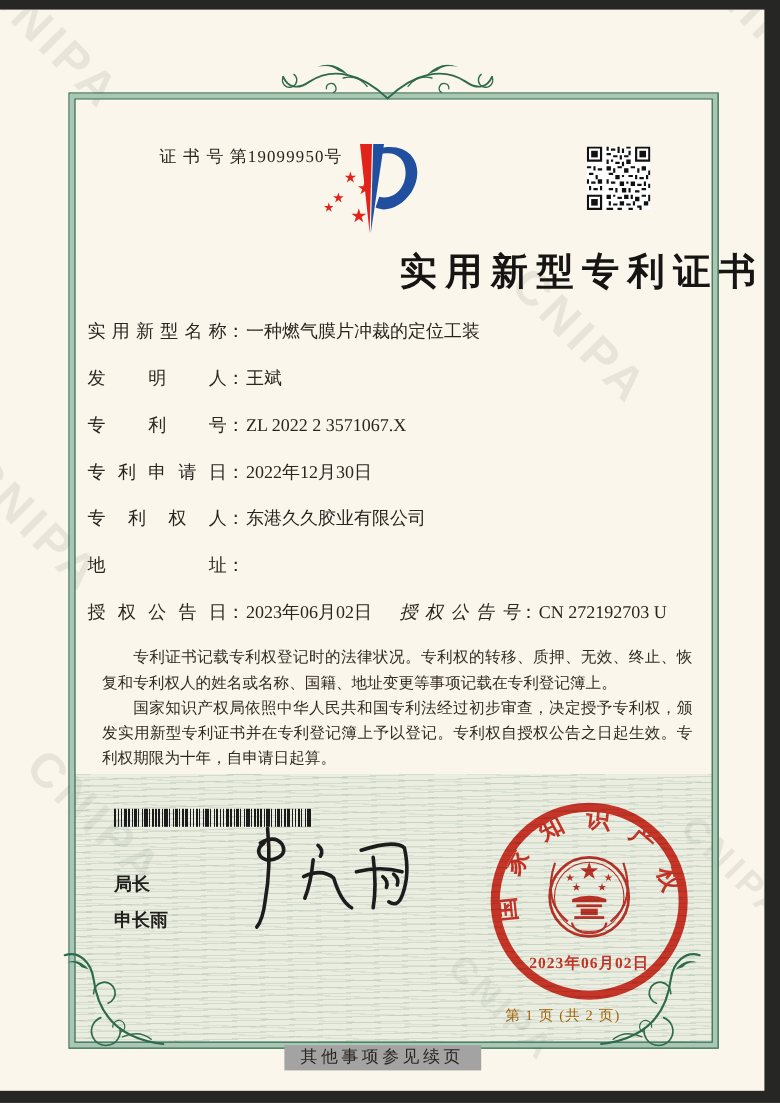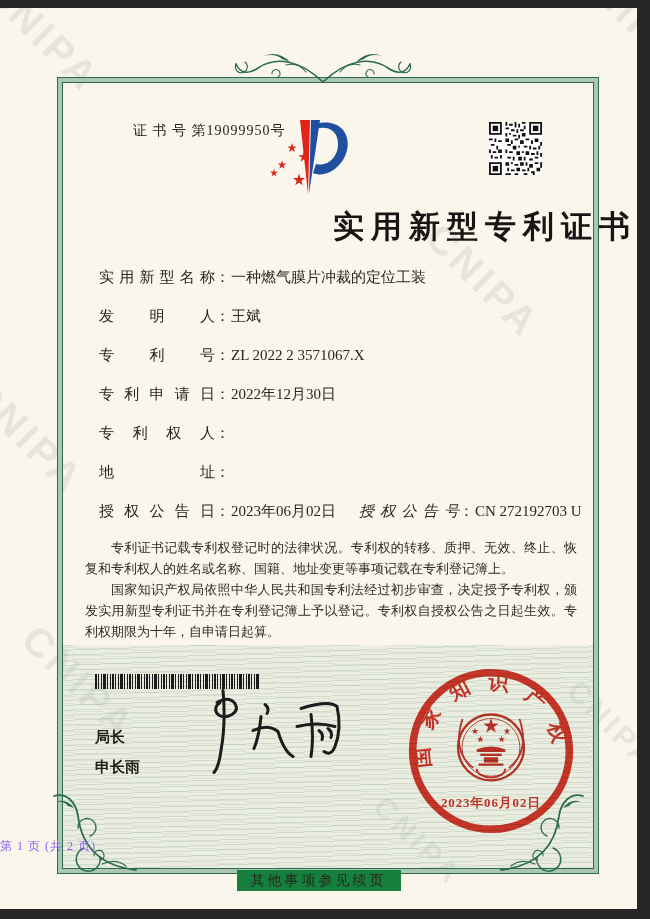--- a/index.html
+++ b/index.html
@@ -16,44 +16,44 @@
       background:
         repeating-linear-gradient(178deg, rgba(108,150,120,0.20) 0 1px, rgba(0,0,0,0) 1px 5px),
         repeating-linear-gradient(2deg, rgba(108,150,120,0.13) 0 1px, rgba(0,0,0,0) 1px 7px),
         rgba(196,214,198,0.28);}
   .frame{position:absolute;left:57px;top:69px;width:540px;height:795px;
       border:1px solid #2e6a4c;
       box-shadow:inset 0 0 0 4px #aac7b5, inset 0 0 0 5px #2e6a4c;}
   .certno{position:absolute;left:85px;top:114px;font-size:14px;color:#27221d;letter-spacing:1px;margin-left:48px;}
   .title{position:absolute;left:0;top:198px;width:637px;text-align:right;
       font-size:31px;font-weight:bold;color:#171513;letter-spacing:7px;}
-  .fields{position:absolute;left:99px;top:259px;width:505px;font-size:15px;color:#2b2520;}
+  .fields{position:absolute;left:73px;top:259px;width:505px;font-size:15px;color:#2b2520;}
   .frow{display:flex;margin-bottom:19px;line-height:20px;}
   .lab{width:116px;text-align:justify;text-align-last:justify;flex:none;}
   .colon{flex:none;width:16px;}
   .val{flex:1;}
   .val.fixed{flex:none;width:114px;}
   .lab2{width:100px;text-align:justify;text-align-last:justify;flex:none;margin-left:14px;font-style:italic;}
   .paras{position:absolute;left:85px;top:529px;width:492px;font-size:13px;
       line-height:21px;color:#322a24;text-align:justify;}
   .paras p{margin:0;text-indent:2em;}
   .barcode{position:absolute;left:95px;top:666px;width:165px;height:15px;
       background:repeating-linear-gradient(90deg,
         #1b1b1b 0 2px, rgba(0,0,0,0) 2px 3px,
         #1b1b1b 3px 4px, rgba(0,0,0,0) 4px 6px,
         #1b1b1b 6px 7px, rgba(0,0,0,0) 7px 8px,
         #1b1b1b 8px 11px, rgba(0,0,0,0) 11px 12px,
         #1b1b1b 12px 13px, rgba(0,0,0,0) 13px 15px,
         #1b1b1b 15px 16px, rgba(0,0,0,0) 16px 17px);}
   .signer{position:absolute;left:95px;font-family:Liberation Mono, monospace;
       font-weight:bold;font-size:15px;color:#22201d;}
-  .footer-page{position:absolute;left:0;top:830px;width:517px;text-align:left;
-      font-size:12px;color:#8b5cf6;letter-spacing:1px;}
+  .footer-page{position:absolute;left:0;top:830px;width:517px;text-align:right;
+      font-size:12px;color:#a16207;letter-spacing:1px;}
   .note{position:absolute;left:0;top:864px;width:637px;text-align:center;font-size:14px;color:#2b2520;}
-  .note span{background:#15803d;padding:3px 14px;letter-spacing:3px;}
+  .note span{background:#a3a3a3;padding:3px 14px;letter-spacing:3px;}
   .seal{mix-blend-mode:multiply;}
   .orn{color:#2e6b4d;}
 </style>
 </head>
 <body>
 
 <div class="stage">
   <div class="page">
 
     <span class="wm" style="left:-28px;top:4px;">CNIPA</span>
@@ -158,20 +158,21 @@
           <span class="val">ZL 2022 2 3571067.X</span>
       </div>
       <div class="frow">
         <span class="lab">专利申请日</span>
           <span class="colon">：</span>
           <span class="val">2022年12月30日</span>
       </div>
       <div class="frow">
         <span class="lab">专利权人</span>
           <span class="colon">：</span>
+          <span class="val">东港久久胶业有限公司</span>
       </div>
       <div class="frow">
         <span class="lab">地址</span>
           <span class="colon">：</span>
       </div>
       <div class="frow">
         <span class="lab">授权公告日</span>
           <span class="colon">：</span>
           <span class="val fixed">2023年06月02日</span>
           <span class="lab2">授权公告号</span>

